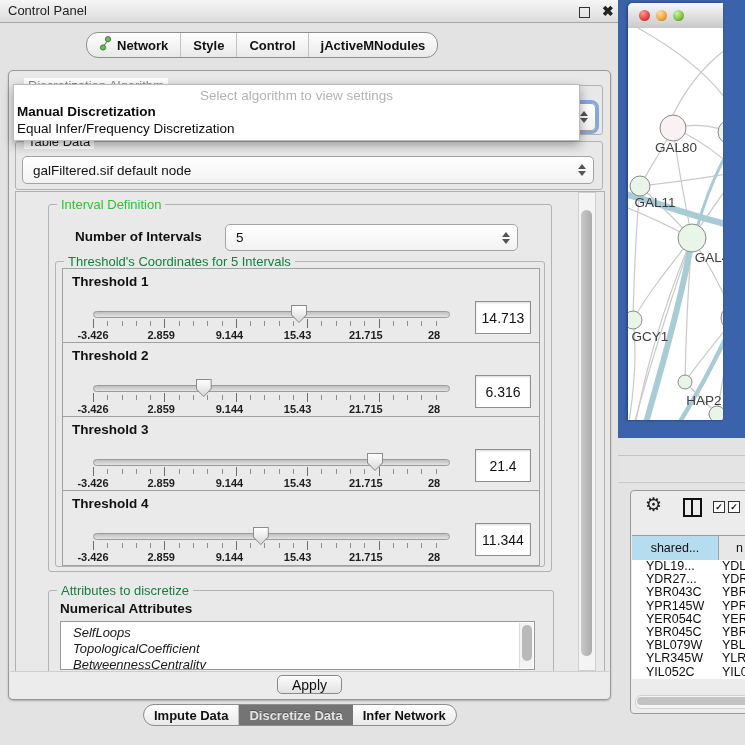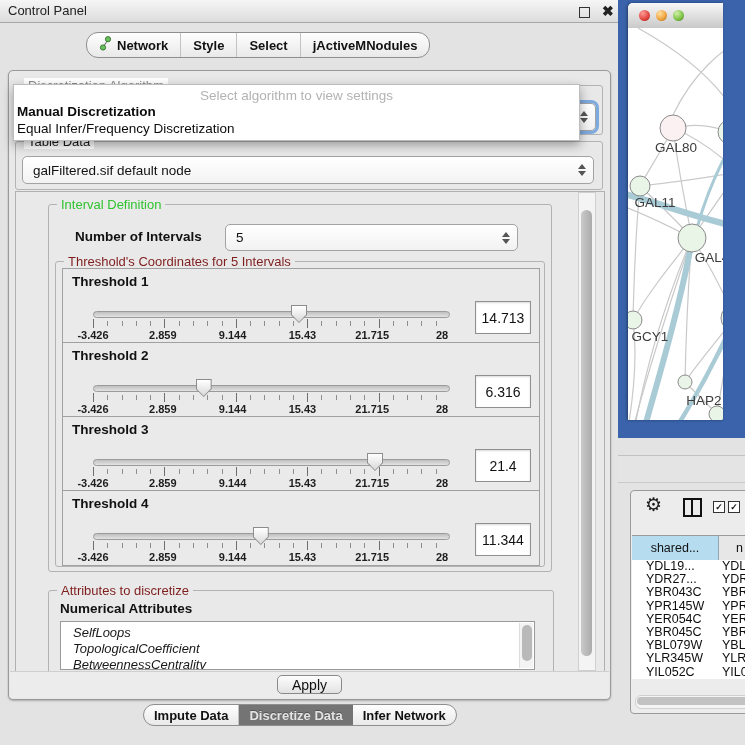--- a/index.html
+++ b/index.html
@@ -26,21 +26,21 @@
   .tabbar-bottom{left:143px;top:704px;height:20px;}
   .tabbar-bottom .tab{font-size:13px;padding:0 10px;}
 
   .outer-panel{left:8px;top:70px;width:601px;height:628px;background:#e8e8e8;
     border:1px solid #9a9a9a;border-radius:5px;box-shadow:0 1px 2px rgba(0,0,0,.25);}
 
   
   .group{border:1px solid #b3b3b3;border-radius:3px;}
   .group-label{position:absolute;top:-8px;left:8px;background:#ffffff;
     padding:0 4px;font-size:13px;line-height:15px;}
-  .lbl-gray{color:#8a8a8a;} .lbl-green{color:#2fc42f;} .lbl-blue{color:#7f1d1d;} .lbl-dark{color:#1a1a1a;}
+  .lbl-gray{color:#8a8a8a;} .lbl-green{color:#2fc42f;} .lbl-blue{color:#15803d;} .lbl-dark{color:#1a1a1a;}
 
   
   .combo{position:absolute;background:linear-gradient(#ffffff,#f2f2f2);
     border:1px solid #a3a3a3;border-radius:5px;font-size:13.5px;color:#111;}
   .combo .val{position:absolute;left:10px;top:0;bottom:0;display:flex;align-items:center;}
   .spinner{position:absolute;right:7px;top:50%;transform:translateY(-50%);
     display:flex;flex-direction:column;gap:2px;}
   .spinner i{width:0;height:0;border-left:4px solid transparent;border-right:4px solid transparent;}
   .spinner .up{border-bottom:5px solid #555;}
   .spinner .dn{border-top:5px solid #555;}
@@ -72,21 +72,21 @@
   .thumb{position:absolute;top:0;width:16px;height:18px;
     clip-path:polygon(0 0,100% 0,100% 55%,50% 100%,0 55%);background:#8c8c8c;}
   .thumb::after{content:"";position:absolute;left:1px;right:1px;top:1px;bottom:1px;
     clip-path:polygon(0 0,100% 0,100% 55%,50% 100%,0 55%);
     background:linear-gradient(#ffffff,#d8d8d8);}
   .ticks{position:absolute;left:0;right:0;top:14px;height:10px;}
   .ticks::before{content:"";position:absolute;left:0;right:0;top:2px;height:5px;
     background:repeating-linear-gradient(90deg,#8d8d8d 0 1px,transparent 1px 14.28px);}
   .ticks::after{content:"";position:absolute;left:0;right:0;top:0;height:9px;
     background:repeating-linear-gradient(90deg,#6e6e6e 0 1px,transparent 1px 71.4px);}
-  .tick-labels{position:absolute;left:0;right:8px;top:24px;height:12px;padding-left:15px;}
+  .tick-labels{position:absolute;left:0;right:16px;top:24px;height:12px;padding-left:15px;}
   .tick-label{position:absolute;transform:translateX(-50%);font-size:11px;
     font-weight:bold;color:#1d1d1d;white-space:nowrap;}
   .value-box{position:absolute;right:8px;top:32px;width:54px;height:31px;
     background:#fff;border:1px solid #8f8f8f;box-shadow:inset 0 1px 2px rgba(0,0,0,.15);
     display:flex;align-items:center;justify-content:center;font-size:14px;color:#111;}
 
   
   .listbox{position:absolute;background:#fff;border:1px solid #9a9a9a;overflow:hidden;}
   .list-item{font-size:13px;color:#181818;padding-left:12px;line-height:16px;white-space:nowrap;}
   .list-vscroll{position:absolute;right:1px;top:1px;bottom:1px;width:13px;background:#f3f3f3;
@@ -161,21 +161,21 @@
           <circle cx="9" cy="3.2" r="2.6" fill="#6abf5e" stroke="#3c7c34"></circle>
           <circle cx="4" cy="11.5" r="2.6" fill="#6abf5e" stroke="#3c7c34"></circle>
         </svg>
       </span>
       <span>Network</span>
     </div>
     <div class="tab">
       <span>Style</span>
     </div>
     <div class="tab">
-      <span>Select</span>
+      <span>Control</span>
     </div>
     <div class="tab">
       <span>jActiveMNodules</span>
     </div>
   </div>
 
   <div class="abs outer-panel">
 
     <div class="abs group" style="left:6px;top:14px;width:586px;height:48px;">
       <span class="group-label lbl-gray">Discretization Algorithm</span>

